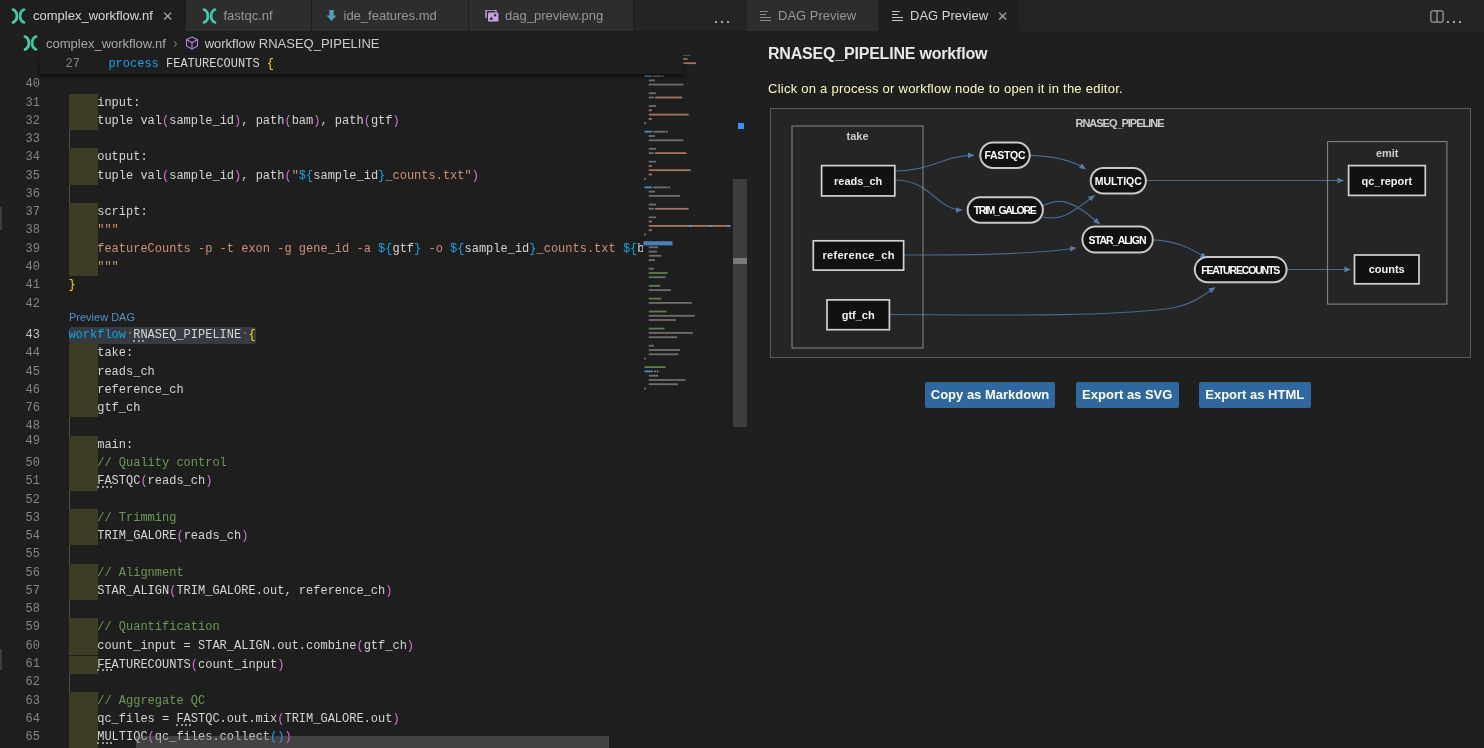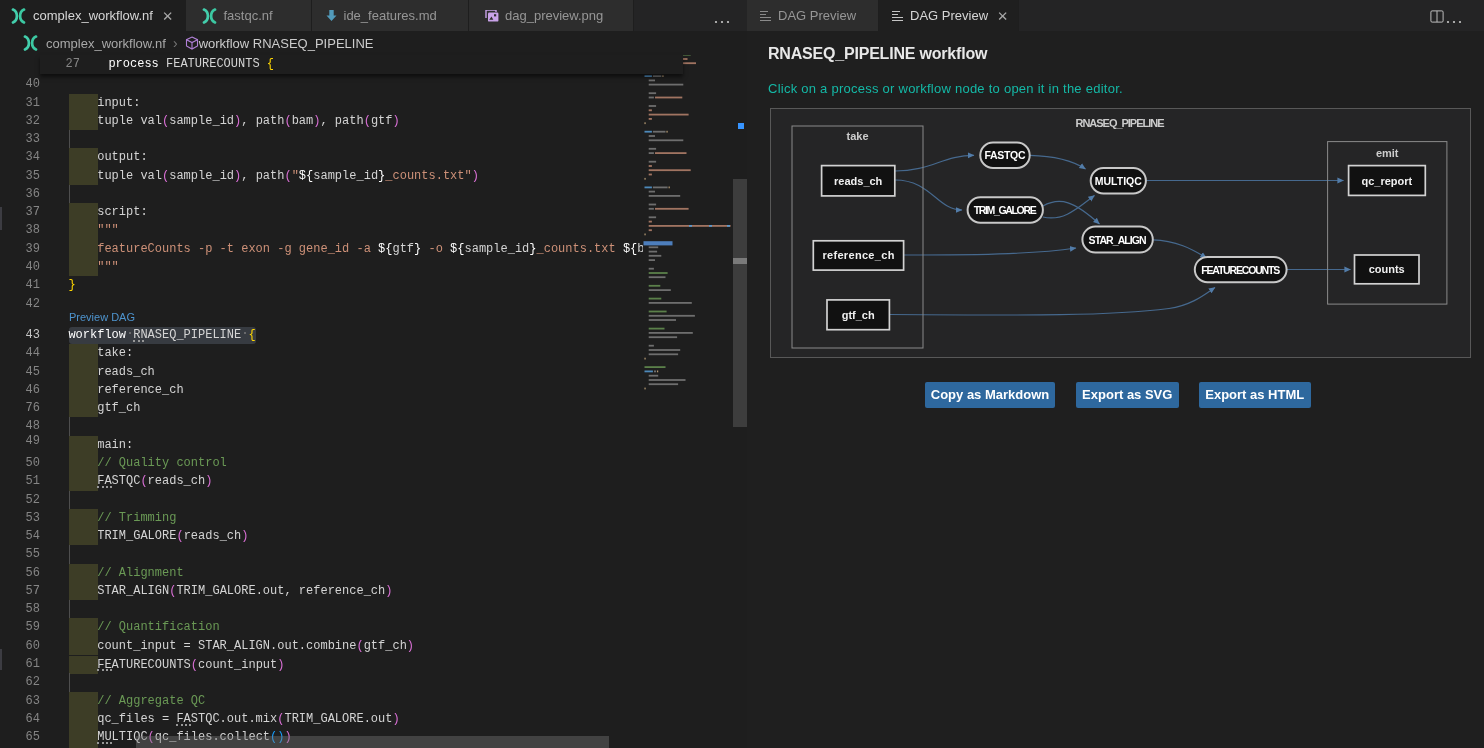--- a/index.html
+++ b/index.html
@@ -13,21 +13,21 @@
 .tab.active { background:#1e1e1e; color:#d6d6d6; }
 .close { color:#a8a8a8; font-size:13.5px; margin-left:9px; font-weight:300;}
 #bc { position:absolute; left:0; top:31px; width:747px; height:24px; background:#1e1e1e; color:#a9a9a9;
   font-size:13px; display:flex; align-items:center; }
 #editor { position:absolute; left:0; top:55px; width:747px; height:693px; background:#1e1e1e; }
 .mono { font-family:"Liberation Mono",monospace; font-size:12px; color:#d4d4d4; }
 .cl { position:absolute; left:0; right:0; height:18.28px; line-height:18.28px; white-space:pre; }
 .ln { position:absolute; left:0; width:40px; height:18.28px; line-height:18.28px; text-align:right; color:#858585;
   font-family:"Liberation Mono",monospace; font-size:12px; }
 .ln.act { color:#c6c6c6; }
-.k { color:#ffffff;text-align:right; } .s { color:#ce9178; } .c { color:#6a9955; }
+.k { color:#0ea5e9;text-align:right; } .s { color:#ce9178; } .c { color:#6a9955; }
 .p1 { color:#ffd700; } .p2 { color:#da70d6; } .p3 { color:#179fff; }
 .w2 { color:#d4d4d4; }
 .blk { position:absolute; left:1.1px; top:0; width:28.4px; height:100%; background:#3d3d26; }
 .gl { position:absolute; left:1px; top:0; width:1px; height:100%; background:#4e4e4e; }
 .dots { position:absolute; border-bottom:2px dotted #979797; height:16px; }
 #sticky { position:absolute; left:0; top:55px; width:643px; height:18.6px; background:#1e1e1e;
   box-shadow:0 3px 4px rgba(0,0,0,0.55); z-index:5;margin-left:40px; }
 </style></head>
 <body>
 
@@ -83,21 +83,21 @@
   <span style="margin-left:7px">complex_workflow.nf</span>
   <span style="margin:0 7px;color:#767676;font-size:14px">›</span>
   <span style="display:flex">
       <svg width="14" height="14" viewBox="0 0 14 14">
         <g fill="none" stroke="#b180d7" stroke-width="1.1">
           <path d="M7,1 L12.5,3.7 L12.5,10 L7,13 L1.5,10 L1.5,3.7 z"></path>
           <path d="M1.5,3.7 L7,6.6 L12.5,3.7 M7,6.6 L7,13"></path>
         </g>
       </svg>
     </span>
-  <span style="color:#cccccc">workflow RNASEQ_PIPELINE</span>
+  <span style="margin-left:6px;color:#cccccc">workflow RNASEQ_PIPELINE</span>
 </div>
 
 <div id="editor">
 
   <div class="abs" style="left:0;top:152px;width:2px;height:23px;background:#3c3c42"></div>
   <div class="abs" style="left:0;top:593.5px;width:2px;height:21px;background:#3c3c42"></div>
 
   <div class="abs" style="left:0;top:20.260000000000005px;width:40px;height:237.6px">
       <div class="ln" style="top:0.00px">40</div>
 <div class="ln" style="top:18.28px">31</div>
@@ -317,21 +317,21 @@
     </svg></div>
 <div class="abs" style="left:1446px;top:11px"><svg width="16" height="6" viewBox="0 0 16 6">
       <g fill="#c8c8c8">
         <circle cx="2" cy="3" r="1.1"></circle>
         <circle cx="8" cy="3" r="1.1"></circle>
         <circle cx="14" cy="3" r="1.1"></circle>
       </g>
     </svg></div>
 
 <div class="abs" style="left:768px;top:44.5px;color:#e8e8e8;font-size:16px;font-weight:bold;letter-spacing:-0.2px">RNASEQ_PIPELINE workflow</div>
-<div class="abs" style="left:768px;top:80.5px;color:#14b8a6;font-size:13px;letter-spacing:0.25px">Click on a process or workflow node to open it in the editor.</div>
+<div class="abs" style="left:768px;top:80.5px;color:#fef9c3;font-size:13px;letter-spacing:0.25px">Click on a process or workflow node to open it in the editor.</div>
 
 <div class="abs" style="left:770px;top:108px;width:700.5px;height:249.7px;background:#252526;border:1px solid #585858">
 
 <svg width="701" height="250" viewBox="0 0 701 250" style="position:absolute;left:0;top:0">
 <defs>
 <marker id="ah" viewBox="0 0 10 10" refX="8.5" refY="5" markerWidth="6" markerHeight="6" orient="auto-start-reverse">
 <path d="M0,1 L9,5 L0,9 z" fill="#527ca8"></path>
 </marker>
 </defs>
 <g fill="none" stroke="#46698e" stroke-width="1.2">

